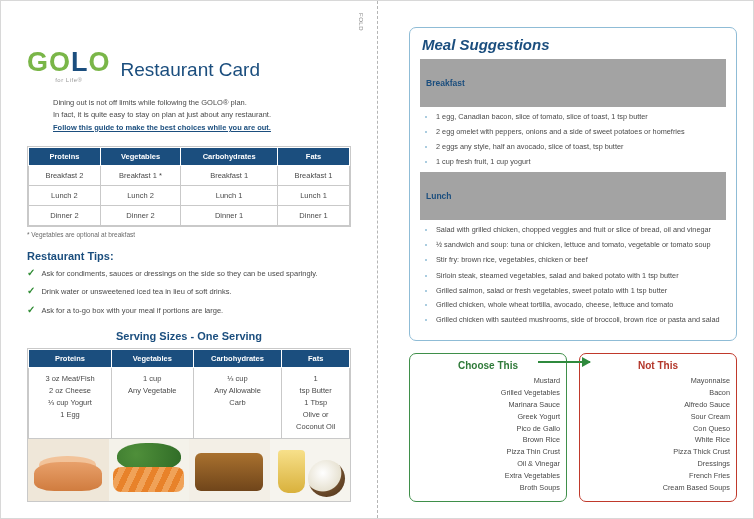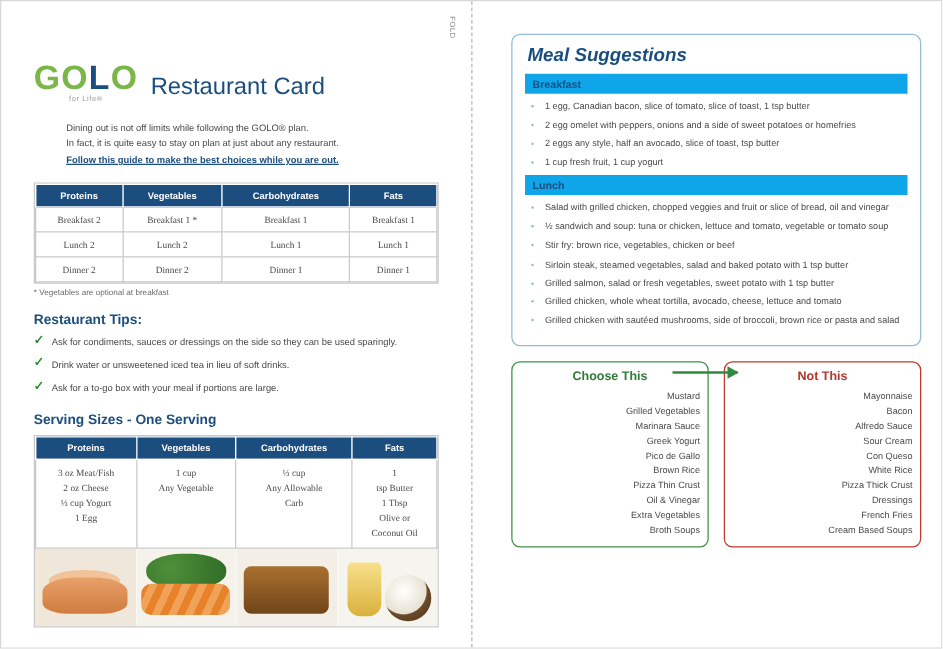--- a/index.html
+++ b/index.html
@@ -42,31 +42,31 @@
   .intro { margin:14px 0 0 26px; font-size:7.5px; color:#4a4a4a; line-height:1.65; }
   .intro .bold-blue { color:#1b4e7e; font-weight:bold;text-decoration:underline; }
 
   
   table.grid { border-collapse:collapse; width:100%; font-size:7.5px; }
   table.grid th {
     background:#1b4e7e; color:#fff; font-weight:bold; font-size:7.5px;
     padding:4px 2px; border:1px solid #ffffff; text-align:center;
   }
   table.grid td {
-    border:1px solid #c9c9c9; padding:5px 2px; text-align:center; color:#4a4a4a;font-family:Liberation Serif, serif;
+    border:1px solid #c9c9c9; padding:5px 2px; text-align:center; color:#4a4a4a;
   }
   .tablewrap { margin-top:12px; border:1px solid #c9c9c9; }
   .footnote { font-size:6.5px; color:#6a6a6a; margin-top:4px; }
 
   .sect-title { color:#1b4e7e; font-size:11px; font-weight:bold; margin:12px 0 6px; }
   .tips li { list-style:none; display:flex; gap:6px; margin-bottom:7px; font-size:7.5px; color:#4a4a4a; line-height:1.5; }
   .tips ul { margin:0; padding:0; }
   .check { color:#2e8b33; font-weight:bold; font-size:10px; line-height:1; }
 
-  .serving-title { text-align:left; color:#1b4e7e; font-size:11px; font-weight:bold; margin:14px 0 6px; }
+  .serving-title { text-align:center; color:#1b4e7e; font-size:11px; font-weight:bold; margin:14px 0 6px; }
   .serving td { height:auto; vertical-align:top; padding:6px 2px; line-height:1.6; }
   .photos { display:flex; }
   .photos > div { flex:1; height:62px; position:relative; overflow:hidden; }
 
   
   .ph { width:100%; height:100%; }
   .ph-salmon { background:#efe7d9; }
   .ph-salmon:after{content:"";position:absolute;left:8%;top:38%;width:84%;height:46%;
     background:linear-gradient(180deg,#e8a06a,#d07c3f);border-radius:40% 40% 30% 30%;}
   .ph-salmon:before{content:"";position:absolute;left:14%;top:28%;width:70%;height:28%;
@@ -89,22 +89,22 @@
 
   
   .right { position:absolute; left:400px; top:0; width:354px; height:519px; padding:26px 18px 18px 8px; }
 
   .card {
     border:1px solid #8fbcd6; border-radius:7px; background:#fff;
     padding:8px 10px 10px;
   }
   .ms-title { color:#1b4e7e; font-size:15px; font-weight:bold; margin:0 0 6px 2px;font-style:italic; }
   .meal-head {
-    background:#0ea5e9; color:#1b4e7e; font-weight:bold; font-size:8.5px;
-    padding:3px 6px; margin-top:4px;
+    background:#a3a3a3; color:#1b4e7e; font-weight:bold; font-size:8.5px;
+    padding:19px 6px; margin-top:4px;
   }
   ul.meal { margin:5px 0 4px 0; padding:0 4px 0 16px; }
   ul.meal li { font-size:7.3px; color:#4a4a4a; line-height:1.5; margin-bottom:4px; }
   ul.meal li::marker { color:#8fbcd6; }
 
   .compare { display:flex; gap:12px; margin-top:12px; }
   .col { flex:1; border-radius:7px; padding:6px 6px 8px; text-align:center; }
   .col.good { border:1px solid #3f8f4a; }
   .col.bad  { border:1px solid #c0392b; }
   .col h4 { margin:0 0 2px; font-size:10px; font-weight:bold; }

